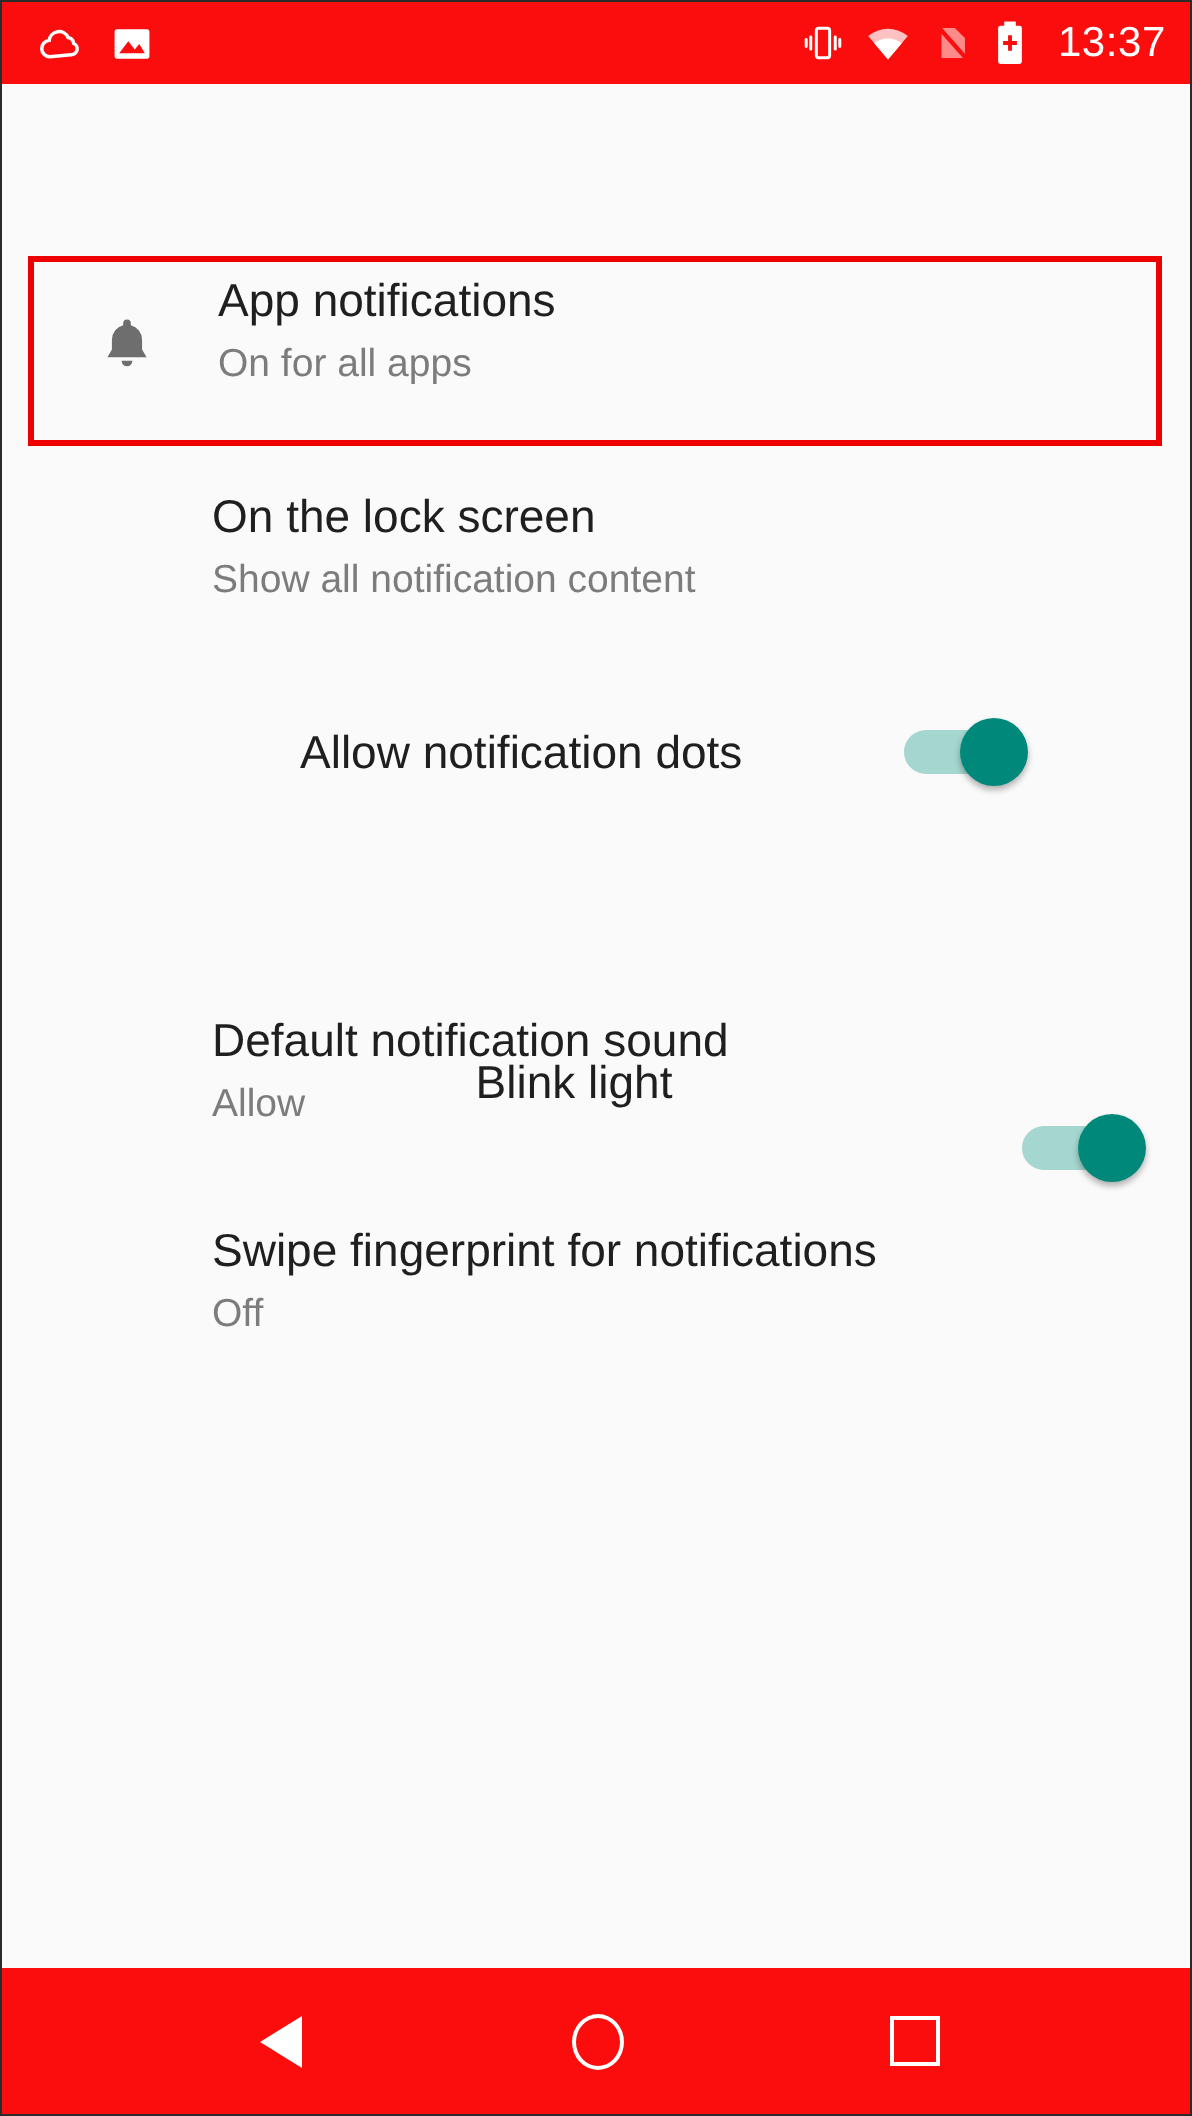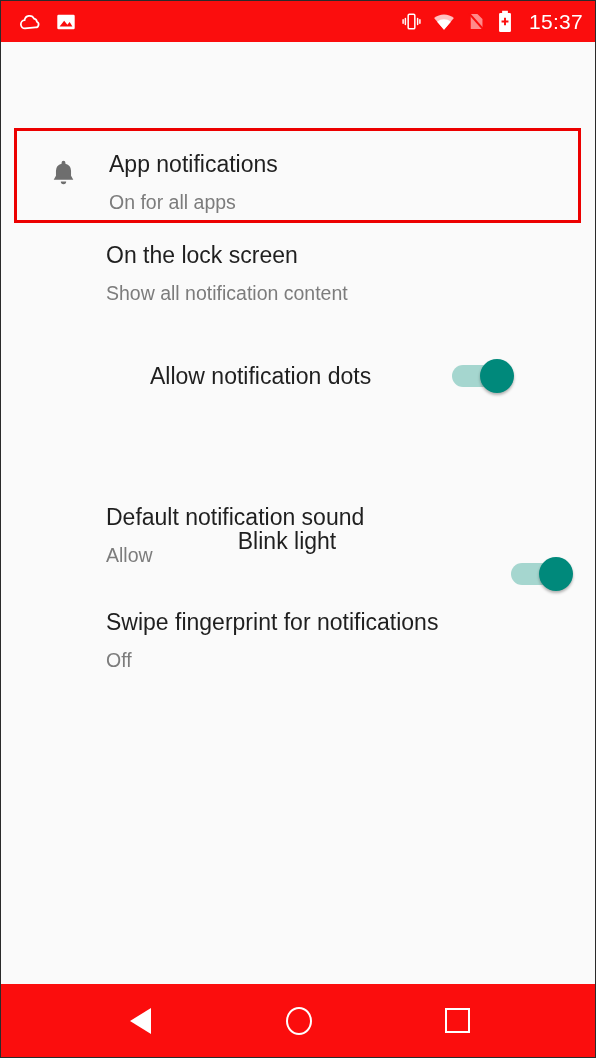--- a/index.html
+++ b/index.html
@@ -141,35 +141,35 @@
     color: #1f1f1f;
     font-size: 23px;
     line-height: 31px;
     font-weight: 400;
   }
   .row-sub {
     color: #7c7c7c;
     font-size: 19.5px;
     line-height: 27px;
     font-weight: 400;
-    margin-top: 9px;
+    margin-top: 3px;
   }
 
   
   .row-app-notifications {
     position: absolute;
     top: 14px;
     left: 13px;
     width: 567px;
     height: 95px;
     border: 3px solid #ec0000;
     box-sizing: border-box;
     background: #fafafa;
     display: flex;
-    align-items: flex-end;
+    align-items: flex-start;
     padding: 0;
   }
   .row-app-notifications .row-icon {
     width: 92px;
     flex: 0 0 92px;
   }
 
   
   .row-lock        { position: absolute; top: 120px;  left: 0; width: 512px; }
   .row-dots        { position: absolute; top: 223px;  left: 0; width: 493px; margin-left: 44px; }
@@ -279,21 +279,21 @@
           <path d="M3.3 3 L19.6 21.3" stroke="#fb0d0d" stroke-width="2.4"></path>
         </svg>
       </span>
       <span class="sb-icon">
         <svg width="16" height="23" viewBox="0 0 16 24">
           <rect x="5" y="0.8" width="6" height="2.6" fill="#ffffff"></rect>
           <rect x="1.8" y="3" width="12.4" height="20" rx="1.3" fill="#ffffff"></rect>
           <path d="M7 8 h2 v3 h2.6 v2 h-2.6 v3 h-2 v-3 h-2.6 v-2 h2.6 z" fill="#fb0d0d"></path>
         </svg>
       </span>
-      <span class="sb-time">15:37</span>
+      <span class="sb-time">13:37</span>
     </div>
   </div>
 
 
   <div class="content">
 
     <div class="row row-app-notifications">
       <div class="row-icon">
         <span>
           <svg width="27" height="30" viewBox="0 0 24 26">

